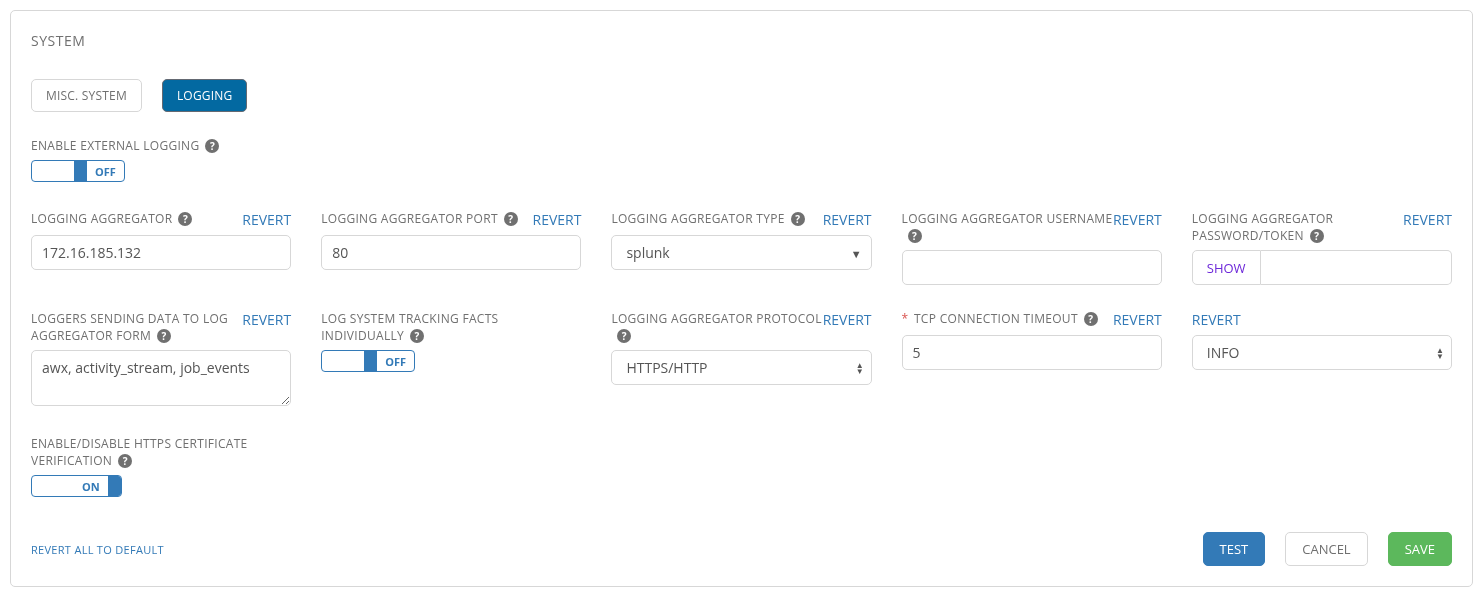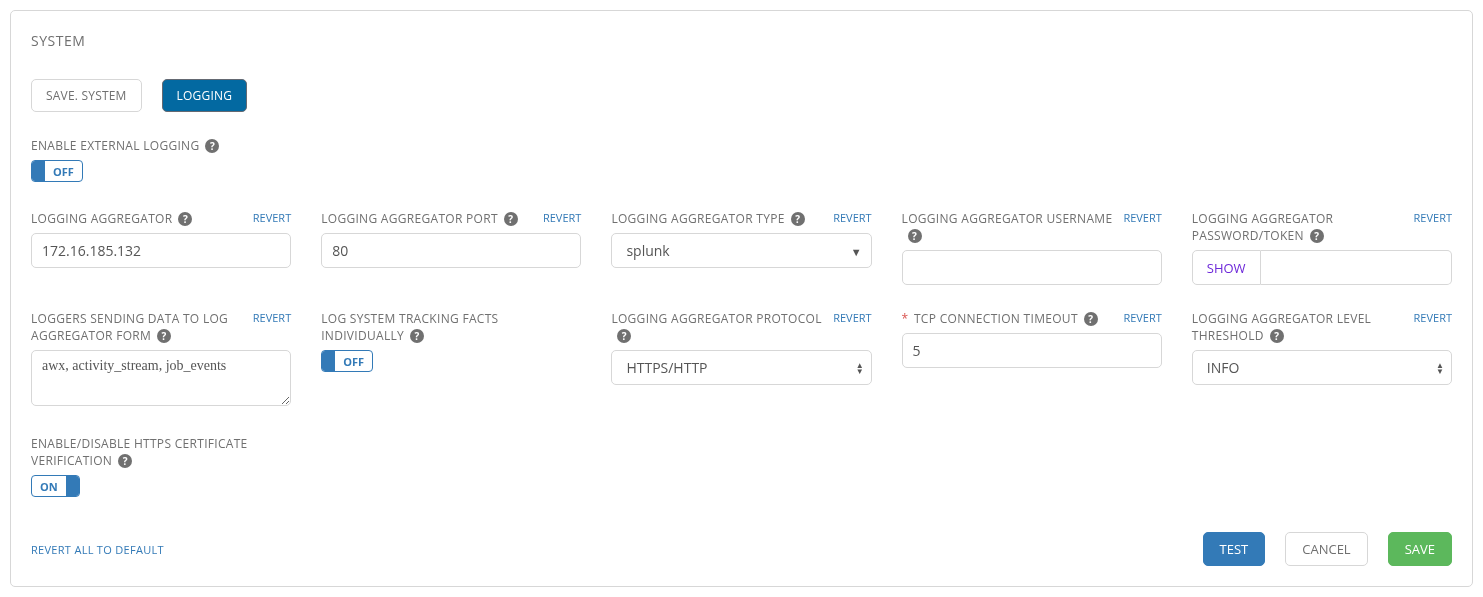--- a/index.html
+++ b/index.html
@@ -8,29 +8,29 @@
   .panel-title { font-weight: 400; letter-spacing: .5px; color: #707070; font-size: 14px; margin-bottom: 29px; }
   .tabs { display: flex; gap: 20px; margin-bottom: 25px; }
   .tab { padding: 7px 14px; border: 1px solid #d7d7d7; border-radius: 5px; font-size: 12px; letter-spacing: .2px; cursor: pointer; background: #fff; color: #707070; }
   .tab.active { background: #0369a1; color: #fff; border-color: #646972; }
   .columns { display: grid; grid-template-columns: repeat(5, 1fr); gap: 0 30px; align-items: start; }
   .field { margin-bottom: 25px; break-inside: avoid; }
   .field .row { display: flex; justify-content: space-between; margin-bottom: 6px; }
   .label { font-size: 12px; letter-spacing: .3px; color: #707070; text-transform: uppercase; }
   .label .req { color: #d9534f; margin-right: 2px; }
   .help-icon { display: inline-block; width: 14px; height: 14px; background: #707070; color: #fff; border-radius: 50%; font-size: 10px; font-weight: 700; text-align: center; line-height: 14px; margin-left: 6px; cursor: default; }
-  .revert { color: #337ab7; font-size: 11px; cursor: pointer; }
+  .revert { color: #337ab7; font-size: 14px; cursor: pointer; }
   input[type=text], textarea { width: 100%; border: 1px solid #d7d7d7; border-radius: 5px; padding: 7px 10px; font-size: 14px; color: #555; }
-  textarea { min-height: 56px; resize: vertical; font-family: Liberation Serif, serif; }
+  textarea { min-height: 56px; resize: vertical; }
   .select-wrap { position: relative; }
   .select-wrap input[type=text] { padding-right: 28px; padding-left: 14px; }
   .select-arrow { position: absolute; right: 8px; top: 50%; transform: translateY(-50%); font-size: 10px; color: #555; pointer-events: none; line-height: 1; }
   .select-arrow span { display:block; font-size:8px; line-height:6px; }
   .caret { position:absolute; right:10px; top:50%; transform:translateY(-50%); color:#555; font-size:11px; pointer-events:none; }
-  .toggle { display: inline-flex; align-items: center; border: 1px solid #337ab7; border-radius: 4px; overflow: hidden; height: 22px; cursor: pointer; }
+  .toggle { display: inline-flex; align-items: center; border: 1px solid #337ab7; border-radius: 4px; overflow: hidden; height: 22px; cursor: pointer; padding-left: 42px; }
   .toggle .knob { width: 13px; background: #337ab7; align-self: stretch; }
   .toggle .txt { padding: 0 8px; font-size: 11px; color: #337ab7; font-weight: 700; }
   .toggle.on .knob { order: 2; }
   .toggle.on .txt  { order: 1; }
   .input-with-btn { display: flex; }
   .input-with-btn button { border: 1px solid #d7d7d7; border-radius: 5px 0 0 5px; padding: 7px 14px; background: #fff; font-size: 13px; color: #6d28d9; cursor: pointer; }
   .input-with-btn input { border-radius: 0 5px 5px 0; border-left: none; }
   .footer { display: flex; justify-content: space-between; align-items: center; margin-top: 10px; }
   .link { color: #337ab7; font-size: 11px; cursor: pointer; letter-spacing: .3px; }
   .buttons { display: flex; gap: 20px; }
@@ -40,21 +40,21 @@
   .btn-success   { background: #5cb85c; color: #fff; border: 1px solid #5cb85c; }
 </style>
 </head>
 <body>
 
 <div class="panel">
 
   <div class="panel-title">SYSTEM</div>
 
   <div class="tabs">
-    <div class="tab">SAVE. SYSTEM</div>
+    <div class="tab">MISC. SYSTEM</div>
     <div class="tab active">LOGGING</div>
   </div>
 
   <div class="field" style="margin-bottom:25px;">
     <div class="row">
       <span class="label">
         <span>ENABLE EXTERNAL LOGGING</span><span class="help-icon">?</span>
       </span>
     </div>
     <div class="toggle">
@@ -165,23 +165,20 @@
           <span class="req">*</span>
           <span>TCP CONNECTION TIMEOUT</span><span class="help-icon">?</span>
         </span>
         <span class="revert">REVERT</span>
       </div>
       <input type="text" value="5" style="">
     </div>
 
     <div class="field">
       <div class="row">
-        <span class="label">
-          <span>LOGGING AGGREGATOR LEVEL THRESHOLD</span><span class="help-icon">?</span>
-        </span>
         <span class="revert">REVERT</span>
       </div>
       <div class="select-wrap">
         <input type="text" readonly="" value="INFO" style="">
         <div class="select-arrow">
             <span>▲</span>
             <span>▼</span>
           </div>
       </div>
     </div>

